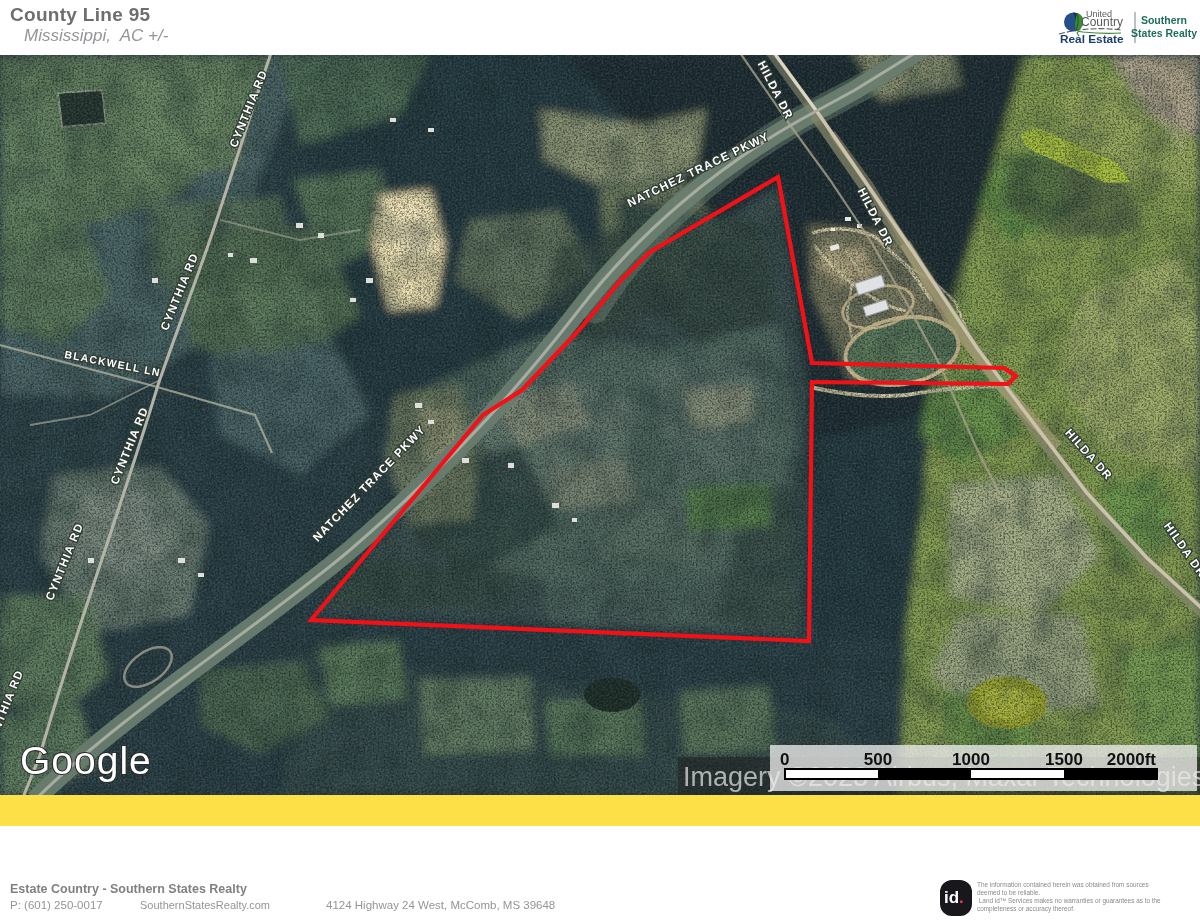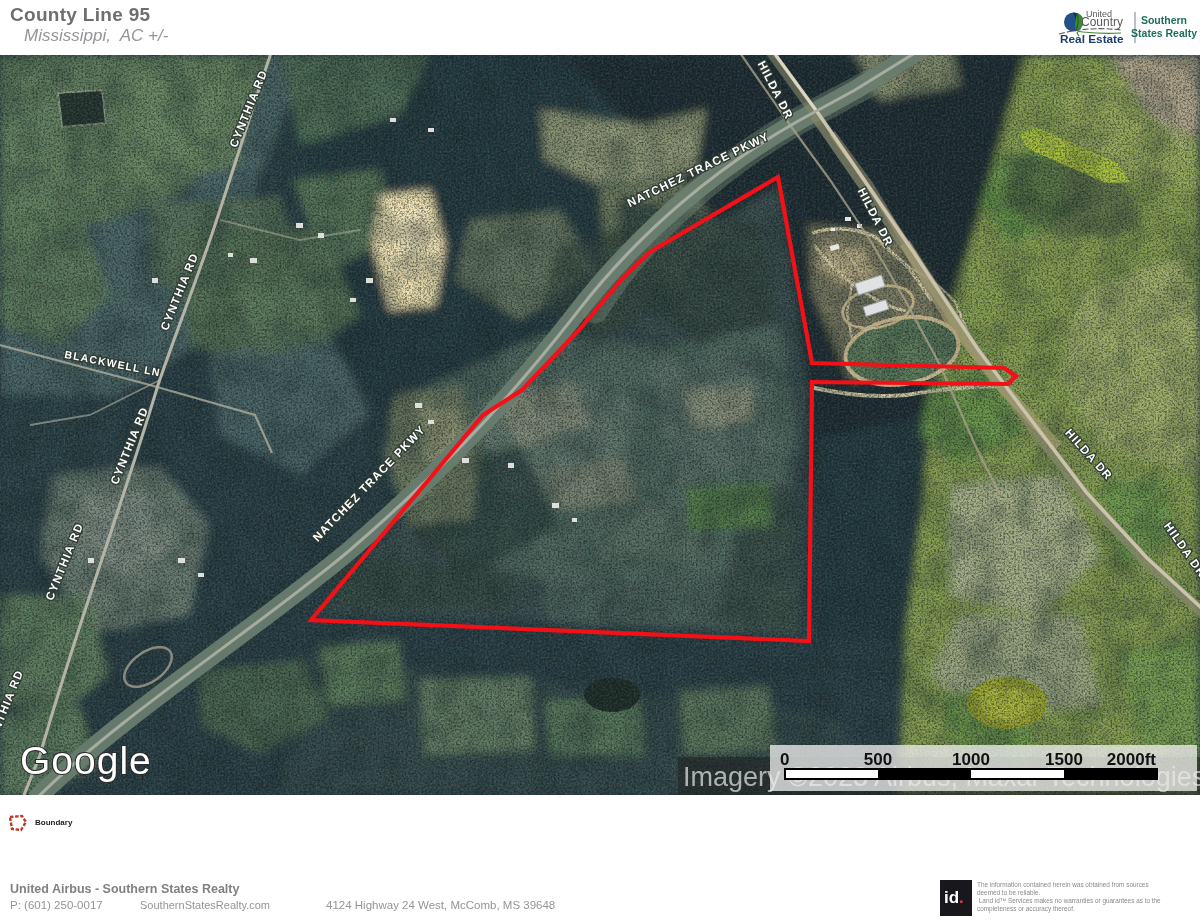--- a/index.html
+++ b/index.html
@@ -292,37 +292,29 @@
 <text x="1064" y="710" text-anchor="middle">1500</text>
 <text x="1156" y="710" text-anchor="end">2000ft</text>
 </g>
 <rect x="785" y="714" width="372" height="10" fill="#fff" stroke="#000" stroke-width="2"></rect>
 <rect x="878" y="714" width="93" height="10" fill="#000"></rect>
 <rect x="1064" y="714" width="93" height="10" fill="#000"></rect>
 </g>
 </svg>
 </div>
 
-<div id="legend">
-
-  <svg style="position:absolute;left:7px;top:19px" width="22" height="20" viewBox="0 0 22 20">
-    <path d="M3,3 L15,2 L19,8 L14,16 L5,15 Z" fill="none" stroke="#c0392b" stroke-width="2.4" stroke-dasharray="3.5 1.6"></path>
-  </svg>
-
-  <div style="position:absolute;left:35px;top:23px;font-size:8px;font-weight:bold;color:#222;">Boundary</div>
-</div>
 
 <div id="footer">
 
-  <div style="position:absolute;left:10px;top:7px;font-size:12.5px;font-weight:bold;color:#808184;">United Airbus - Southern States Realty</div>
+  <div style="position:absolute;left:10px;top:7px;font-size:12.5px;font-weight:bold;color:#808184;">Estate Country - Southern States Realty</div>
 
   <div style="position:absolute;left:10px;top:24px;font-size:11.5px;color:#939598;text-align:right;">P: (601) 250-0017</div>
   <div style="position:absolute;left:140px;top:24px;font-size:11px;color:#939598;">SouthernStatesRealty.com</div>
   <div style="position:absolute;left:326px;top:24px;font-size:11.5px;color:#939598;">4124 Highway 24 West, McComb, MS 39648</div>
 
-  <div style="position:absolute;left:940px;top:5px;width:32px;height:36px;background:#17171c;border-radius:0;">
+  <div style="position:absolute;left:940px;top:5px;width:32px;height:36px;background:#17171c;border-radius:12px;">
     <div style="position:absolute;left:4px;top:8px;font-size:17px;font-weight:bold;color:#fff;">id<span style="color:#e63e4e;">.</span></div>
   </div>
 
   <div style="position:absolute;left:977px;top:6px;width:190px;font-size:6.4px;line-height:8px;color:#8a8a8a;">The information contained herein was obtained from sources deemed to be reliable.<br>&nbsp;Land id™ Services makes no warranties or guarantees as to the completeness or accuracy thereof.</div>
 </div>
 
 </div>
 
 </body></html>

